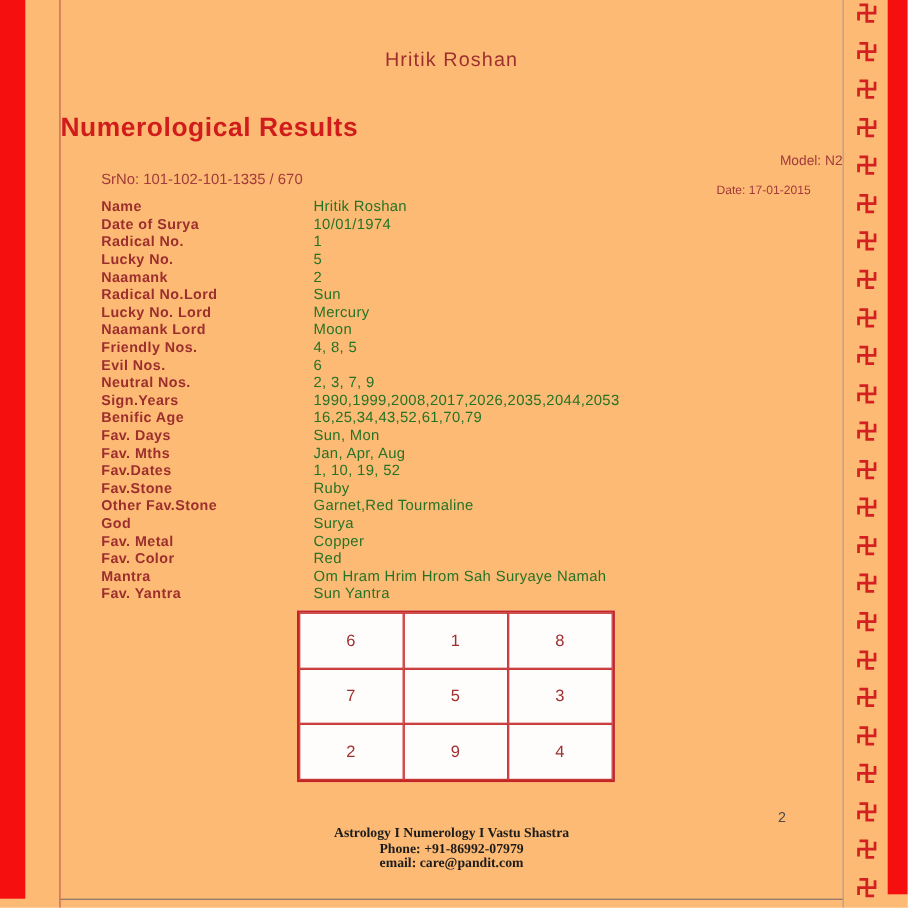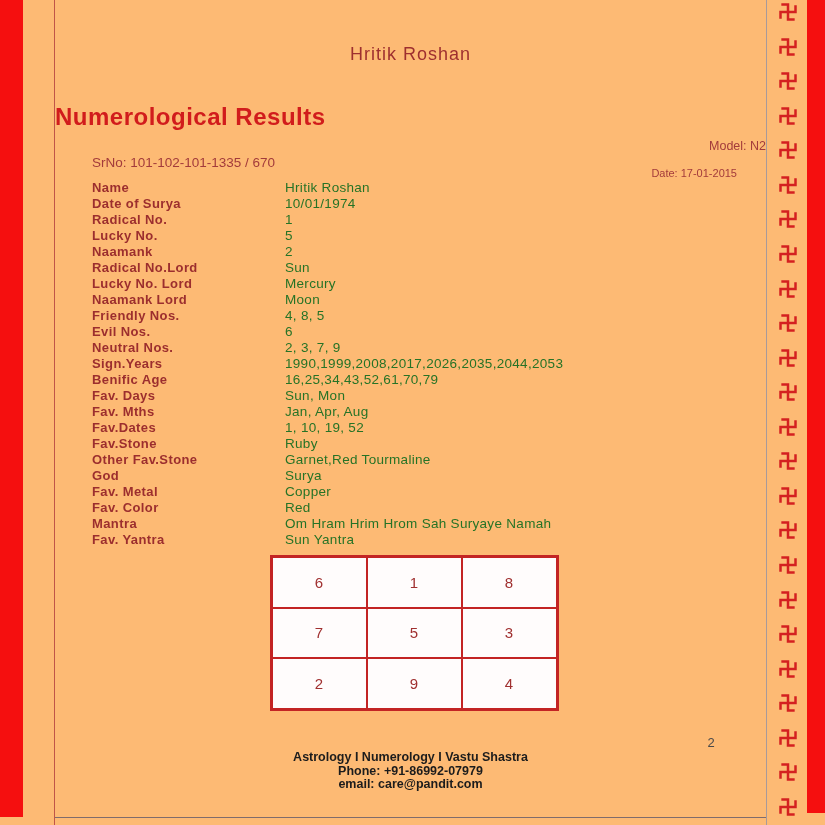--- a/index.html
+++ b/index.html
@@ -56,21 +56,21 @@
     display:flex;align-items:center;justify-content:center;
     border:1px solid #c32424;
     font-size:15px;color:#a03030;letter-spacing:1px;
   }
 
   
   .pageno{position:absolute;left:700px;top:735px;width:22px;text-align:center;
     font-size:13px;color:#4a4a4a;}
   .footer{
     position:absolute;left:55px;top:751px;width:711px;text-align:center;
-    font-family:Liberation Sans, sans-serif;
+    font-family:Liberation Serif, serif;
     font-size:12.5px;line-height:13.5px;color:#1c1c1c;font-weight:600;
   }
 </style>
 </head>
 <body>
 
 <div class="page">
 
   <div class="bar-left"></div>
   <div class="line-left"></div>

